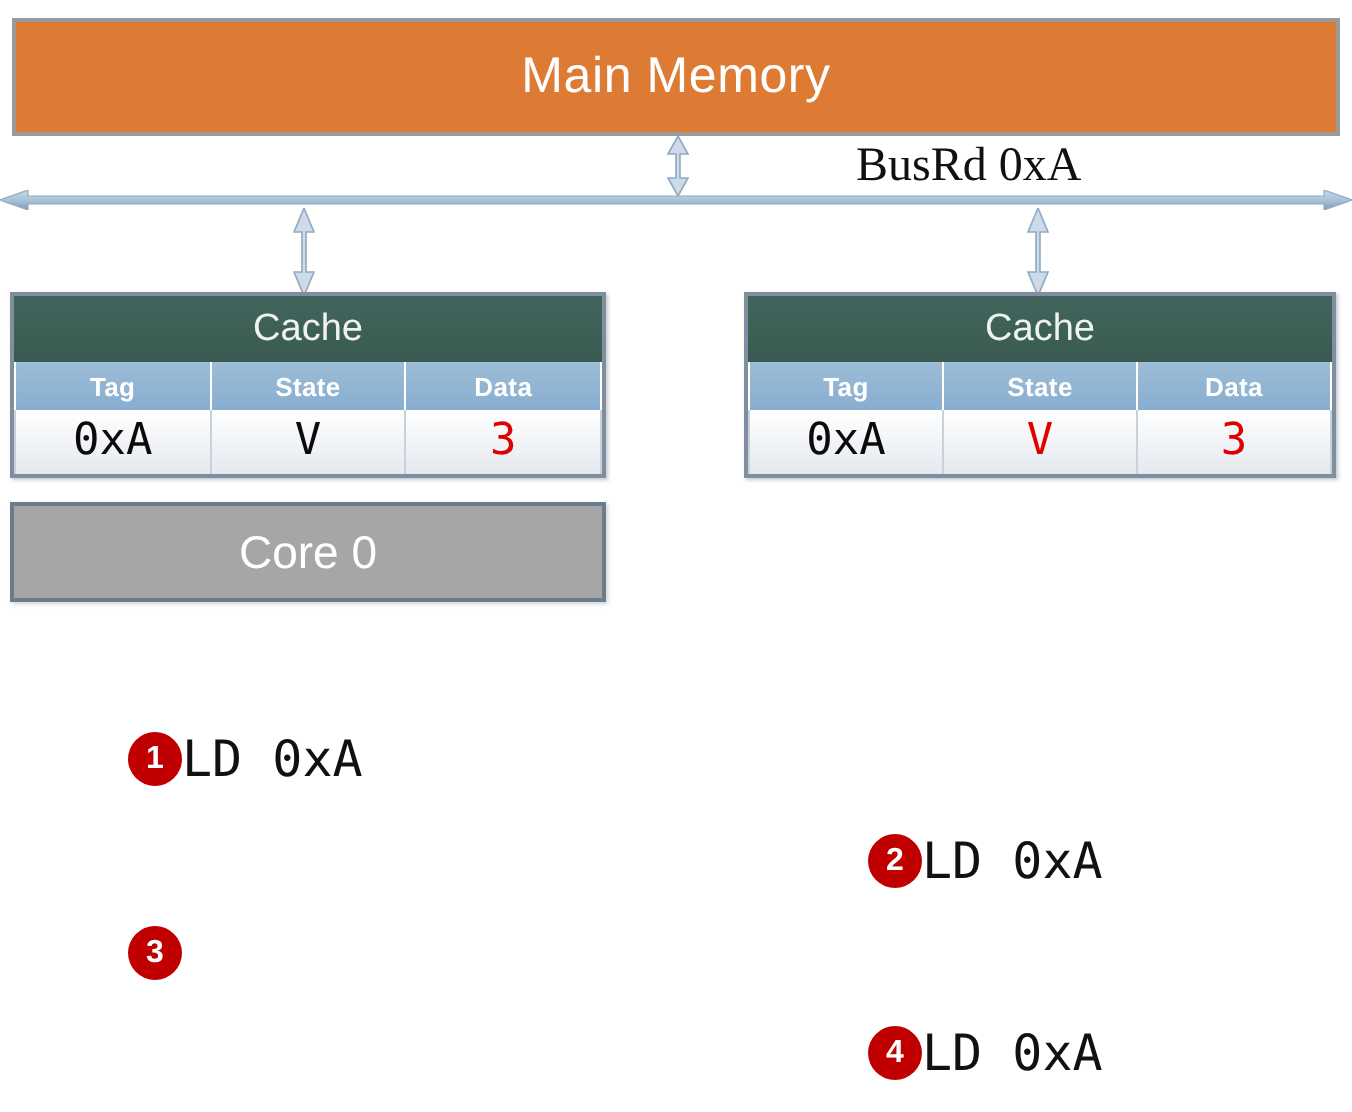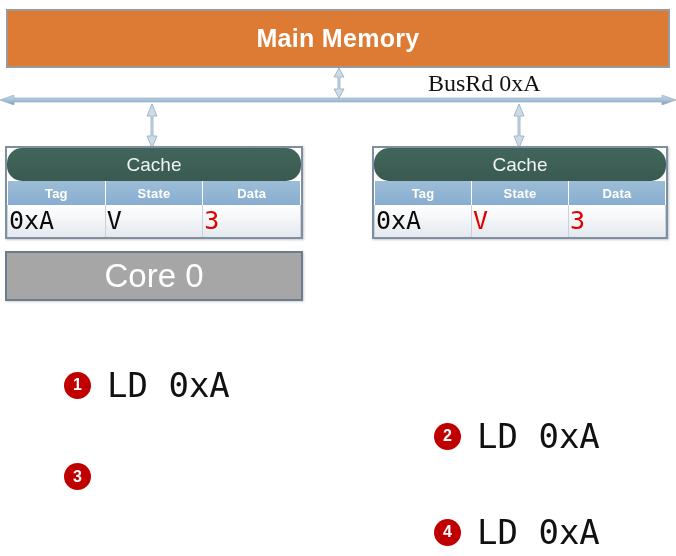--- a/index.html
+++ b/index.html
@@ -26,21 +26,21 @@
     box-sizing: border-box;
     background: #DD7A33;
     border: 2px solid #9a9a9a;
     display: flex;
     align-items: center;
     justify-content: center;
   }
   #main-memory .label {
     color: #ffffff;
     font-size: 25px;
-    font-weight: 700;
+    font-weight: 400;
     letter-spacing: 0.3px;
   }
 
   
   #bus-line {
     position: absolute;
     left: 0px;
     top: 95px;
     width: 676px;
     height: 10px;
@@ -76,59 +76,58 @@
   }
   .cache-title {
     height: 33px;
     background: #3F5F57;
     background: linear-gradient(180deg,#41655c 0%, #3a5a51 100%);
     color: #eef3f2;
     font-size: 19px;
     display: flex;
     align-items: center;
     justify-content: center;
-    border-radius: 15px;
   }
   .cache-table {
     width: 100%;
     border-collapse: collapse;
     table-layout: fixed;
   }
   .cache-table th {
     background: #8FB4D0;
     background: linear-gradient(180deg,#9cbdd6 0%, #88add0 100%);
     color: #ffffff;
     font-size: 13px;
     font-weight: bold;
     height: 22px;
     border-left: 1px solid #ffffff;
     border-right: 1px solid #ffffff;
     letter-spacing: 0.2px;
   }
   .cache-table td {
     background: linear-gradient(180deg,#ffffff 0%, #e4e9ef 100%);
     height: 30px;
-    text-align: left;
+    text-align: center;
     font-family: "DejaVu Sans Mono", "Liberation Mono", monospace;
-    font-size: 25px;
+    font-size: 22px;
     color: #0b0b0b;
     border-left: 1px solid #c8d2dc;
     border-right: 1px solid #c8d2dc;
     line-height: 30px;
   }
   .cache-table td.hot { color: #e00000; }
 
   .core-box {
     margin-top: 12px;
     height: 50px;
     box-sizing: border-box;
     background: #A6A6A6;
     border: 2px solid #6b7c8c;
     color: #ffffff;
-    font-size: 33px;
+    font-size: 23px;
     display: flex;
     align-items: center;
     justify-content: center;
     box-shadow: 1px 1px 2px rgba(120,130,140,0.35);
   }
 
   
   .step {
     position: absolute;
     display: flex;
@@ -141,23 +140,22 @@
     background: #C00000;
     color: #ffffff;
     font-size: 16px;
     font-weight: bold;
     display: flex;
     align-items: center;
     justify-content: center;
     flex: 0 0 auto;
   }
   .step-text {
-    margin-left: 16px;
     font-family: "DejaVu Sans Mono", "Liberation Mono", monospace;
-    font-size: 34px;
+    font-size: 25px;
     color: #111111;
     white-space: pre;
   }
 </style>
 </head>
 <body>
 
 <div id="main-memory">
   <span class="label">Main Memory</span>
 </div>

